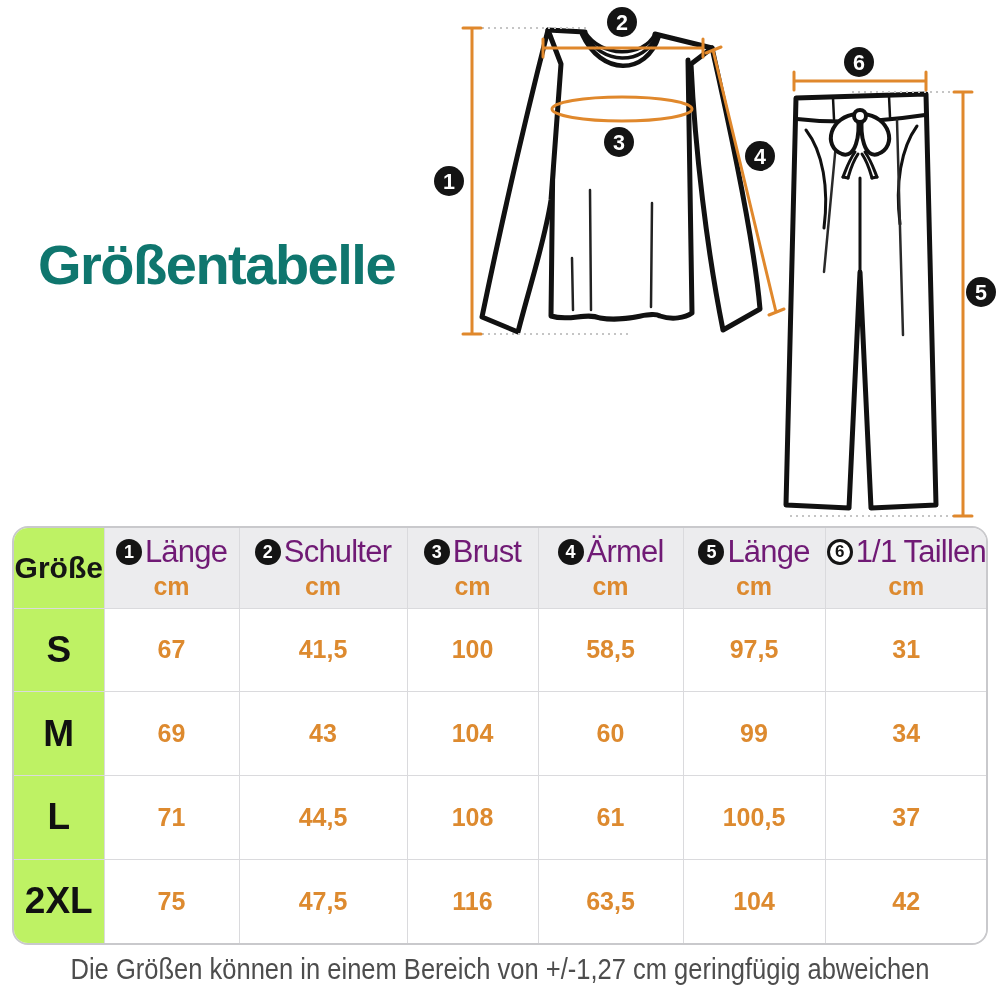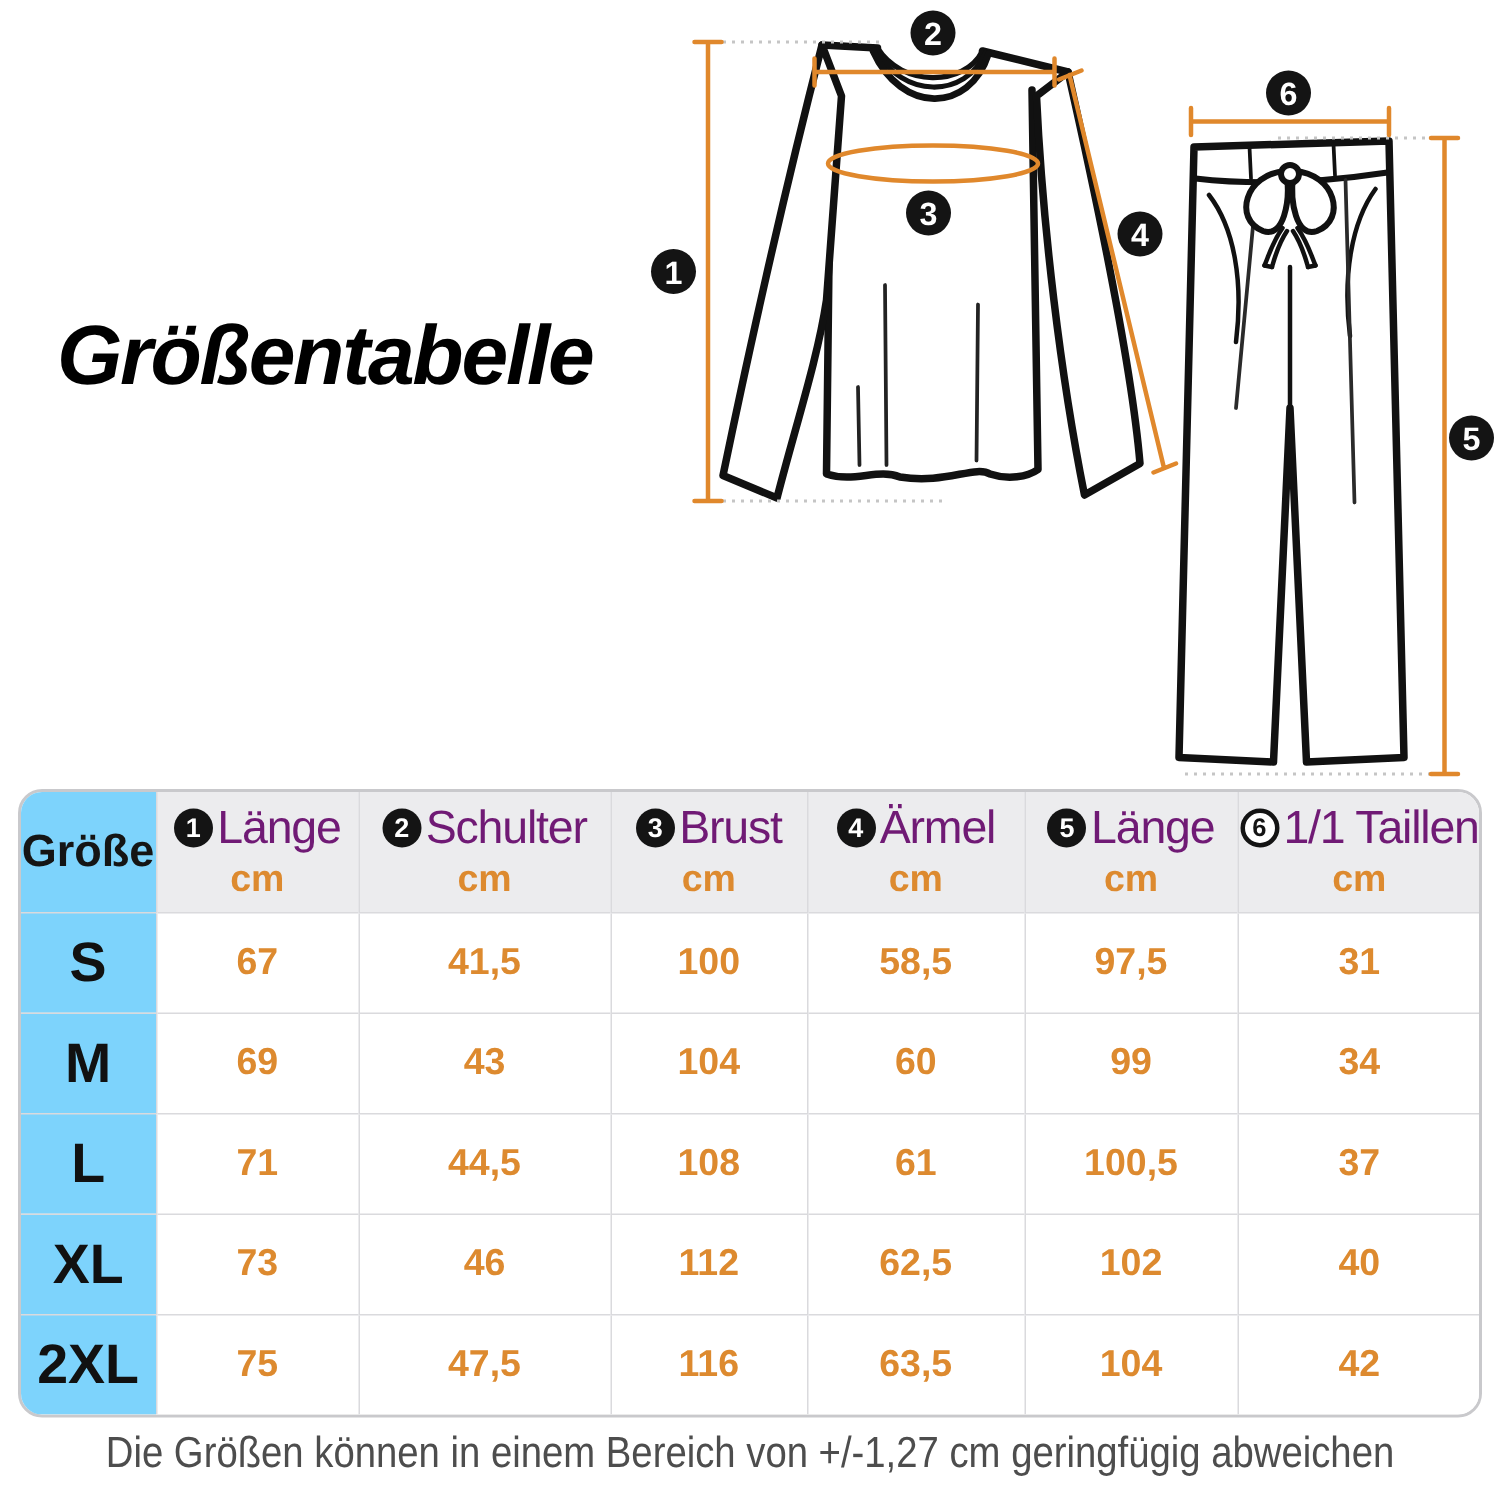--- a/index.html
+++ b/index.html
@@ -1,36 +1,36 @@
 <!DOCTYPE html>
 <html><head>
 <meta charset="utf-8">
 <style>
   html,body{margin:0;padding:0;background:#fff;}
   .canvas{position:relative;width:1000px;height:1000px;background:#ffffff;overflow:hidden;
           font-family:"Liberation Sans","DejaVu Sans",sans-serif;}
 
   
-  .title-block{position:absolute;left:38px;top:194px;color:#000000;font-style:italic;}
+  .title-block{position:absolute;left:38px;top:222px;color:#0f766e;}
   .title-line{font-size:56px;font-weight:bold;letter-spacing:-1.5px;line-height:86px;white-space:nowrap;}
 
   
   .diagram{position:absolute;left:0;top:0;}
 
   
   .table-wrap{position:absolute;left:12px;top:526px;width:976px;height:419px;
               border:2px solid #c9c9cc;border-radius:16px;overflow:hidden;background:#fff;box-sizing:border-box;}
   table{border-collapse:collapse;table-layout:fixed;width:100%;height:100%;}
   th,td{padding:0;text-align:center;vertical-align:middle;border-left:1px solid #dadadd;}
   th:first-child,td:first-child{border-left:none;}
   tbody td{border-top:1px solid #dadadd;}
   thead tr{height:80px;}
   tbody tr{height:56px;}
   thead th{background:#ececee;}
-  .size-col{background:#7dd3fc;margin-top:20px;}
+  .size-col{background:#bef264;margin-top:20px;}
   .size-head{font-size:30px;font-weight:bold;color:#151515;}
   .hl{display:flex;align-items:center;justify-content:center;gap:3px;}
   .hlabel{font-size:31px;font-weight:normal;color:#701a75;letter-spacing:-0.8px;white-space:nowrap;}
   .hunit{font-size:25px;font-weight:bold;color:#DD8A2F;margin-top:2px;}
   .marker{display:inline-flex;align-items:center;justify-content:center;flex:none;
           width:26px;height:26px;border-radius:50%;background:#141414;color:#fff;
           font-size:18px;font-weight:bold;}
   .marker.outline{background:#fff;color:#141414;border:3.5px solid #141414;width:20px;height:20px;font-size:17px;}
   .szl{font-size:37px;font-weight:bold;color:#111;}
   .val{font-size:25px;font-weight:bold;color:#DD8A2F;background:#fff;}
@@ -243,29 +243,20 @@
         <tr>
           <td class="size-col szl">L</td>
           <td class="val">71</td>
           <td class="val">44,5</td>
           <td class="val">108</td>
           <td class="val">61</td>
           <td class="val">100,5</td>
           <td class="val">37</td>
         </tr>
         <tr>
-          <td class="size-col szl">XL</td>
-          <td class="val">73</td>
-          <td class="val">46</td>
-          <td class="val">112</td>
-          <td class="val">62,5</td>
-          <td class="val">102</td>
-          <td class="val">40</td>
-        </tr>
-        <tr>
           <td class="size-col szl">2XL</td>
           <td class="val">75</td>
           <td class="val">47,5</td>
           <td class="val">116</td>
           <td class="val">63,5</td>
           <td class="val">104</td>
           <td class="val">42</td>
         </tr>
       </tbody>
     </table>

